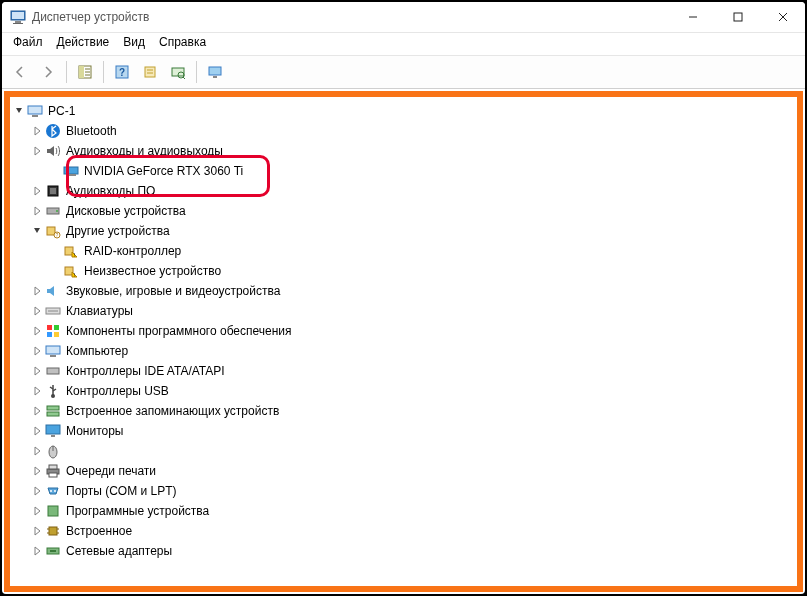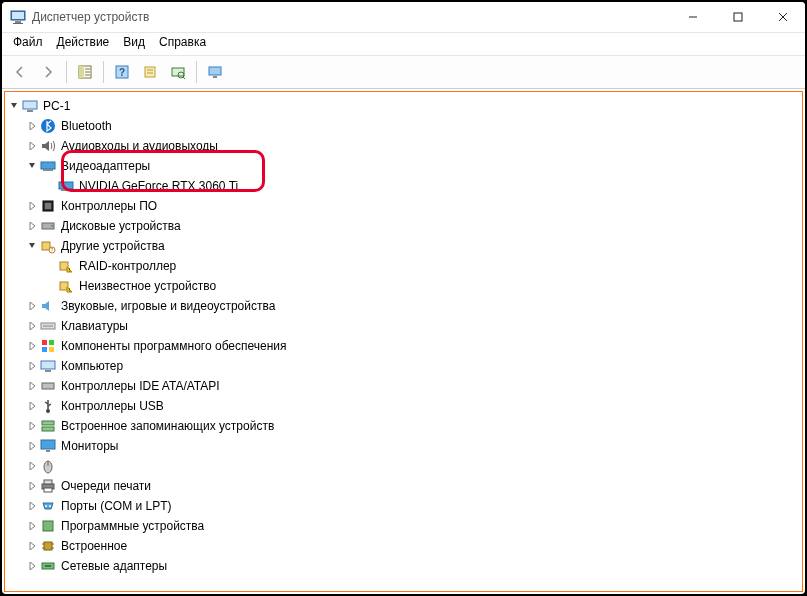--- a/index.html
+++ b/index.html
@@ -9,21 +9,21 @@
 .titlebar .title{flex:1;color:#555}
 .winbtns{display:flex;height:100%}
 .winbtn{width:45px;display:flex;align-items:center;justify-content:center;color:#555}
 .winbtn svg{width:10px;height:10px}
 .menubar{height:22px;display:flex;align-items:flex-start;padding:0 4px;border-bottom:1px solid #e6e6e6;background:#fff}
 .menuitem{padding:2px 7px;color:#000;cursor:default}
 .toolbar{height:28px;display:flex;align-items:center;padding:2px 4px;border-bottom:1px solid #d0d0d0;background:#fdfdfd;gap:0}
 .tbtn{width:24px;height:24px;display:flex;align-items:center;justify-content:center;border:1px solid transparent;margin:0 1px}
 .tbtn.disabled{opacity:0.45}
 .sep{width:1px;height:22px;background:#d0d0d0;margin:0 4px}
-.tree-wrap{flex:1;overflow:auto;border-top:1px solid #9a9a9a;margin:2px;border:1px solid #f97316;background:#fff}
+.tree-wrap{flex:1;overflow:auto;border-top:1px solid #9a9a9a;margin:2px;border:6px solid #f97316;background:#fff}
 .tree{padding:4px 0 4px 2px}
 .node{white-space:nowrap}
 .row{display:flex;align-items:center;height:18px;padding:1px 0}
 .expander{width:14px;height:14px;display:flex;align-items:center;justify-content:center;color:#595959;margin-right:1px;flex-shrink:0}
 .children{margin-left:18px}
 .icon-slot{width:16px;height:16px;margin-right:5px;flex-shrink:0;display:flex;align-items:center;justify-content:center}
 .label{color:#000}
 .highlight-box{position:absolute;border:3px solid #e4002b;border-radius:10px;pointer-events:none}
 .rel{position:relative}
 </style>
@@ -166,34 +166,20 @@
             <span class="icon-slot">
                 <svg viewBox="0 0 16 16">
                   <path d="M2 6h3l4-3v10l-4-3H2z" fill="#666"></path>
                   <path d="M11 5c1 1 1 5 0 6M13 3c2 2 2 8 0 10" stroke="#666" fill="none"></path>
                 </svg>
               </span>
             <span class="label">Аудиовходы и аудиовыходы</span>
           </div>
 
           <div class="node">
-            <div class="row">
-              <span class="expander">
-                  <svg width="10" height="10" viewBox="0 0 10 10">
-                    <path d="M2 2l6 0-3 5z" fill="#404040"></path>
-                  </svg>
-                </span>
-              <span class="icon-slot">
-                  <svg viewBox="0 0 16 16">
-                    <rect x="1" y="4" width="14" height="7" fill="#4aa3df" stroke="#2a6fa3"></rect>
-                    <rect x="3" y="11" width="10" height="2" fill="#888"></rect>
-                  </svg>
-                </span>
-              <span class="label">Видеоадаптеры</span>
-            </div>
             <div class="children">
               <div class="row">
                 <span class="expander"></span>
                 <span class="icon-slot">
                     <svg viewBox="0 0 16 16">
                       <rect x="1" y="4" width="14" height="7" fill="#4aa3df" stroke="#2a6fa3"></rect>
                       <rect x="3" y="11" width="10" height="2" fill="#888"></rect>
                     </svg>
                   </span>
                 <span class="label">NVIDIA GeForce RTX 3060 Ti</span>
@@ -206,21 +192,21 @@
                 <svg width="10" height="10" viewBox="0 0 10 10">
                   <path d="M3 1l5 4-5 4z" fill="none" stroke="#808080"></path>
                 </svg>
               </span>
             <span class="icon-slot">
                 <svg viewBox="0 0 16 16">
                   <rect x="3" y="3" width="10" height="10" fill="#333" stroke="#000"></rect>
                   <rect x="5" y="5" width="6" height="6" fill="#777"></rect>
                 </svg>
               </span>
-            <span class="label">Контроллеры ПО</span>
+            <span class="label">Аудиовходы ПО</span>
           </div>
 
           <div class="row">
             <span class="expander">
                 <svg width="10" height="10" viewBox="0 0 10 10">
                   <path d="M3 1l5 4-5 4z" fill="none" stroke="#808080"></path>
                 </svg>
               </span>
             <span class="icon-slot">
                 <svg viewBox="0 0 16 16">

